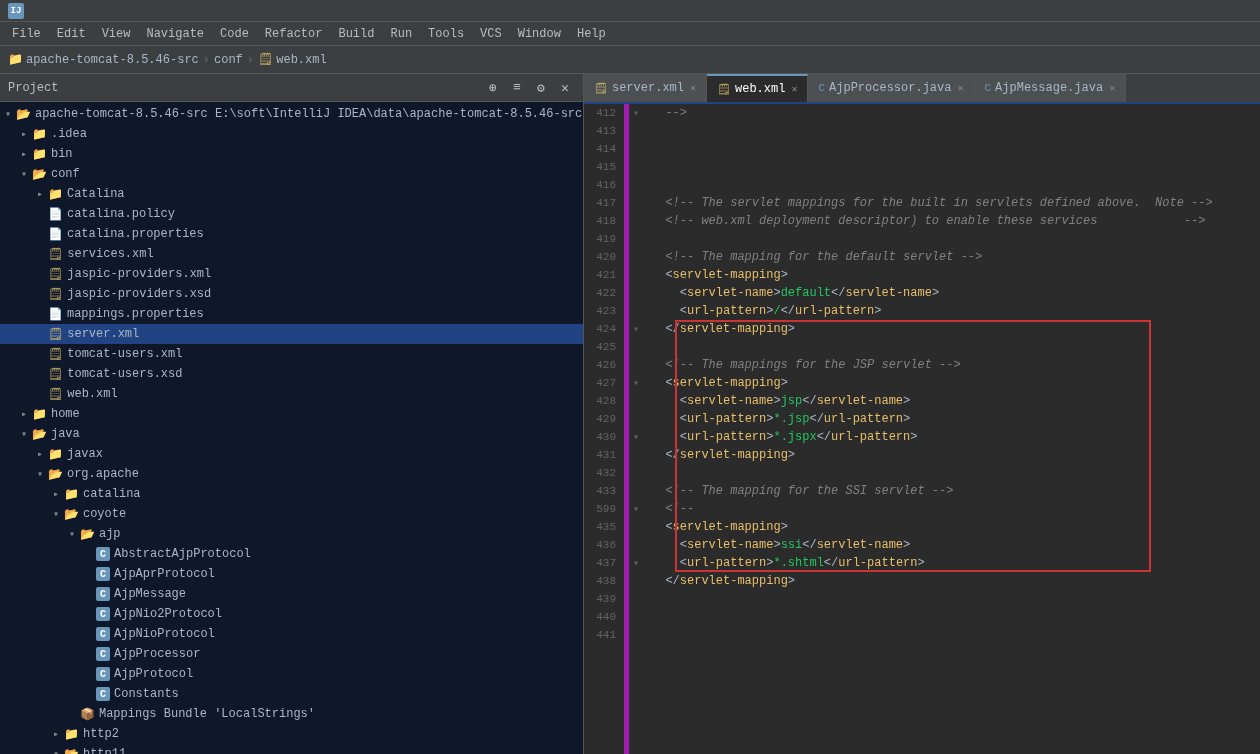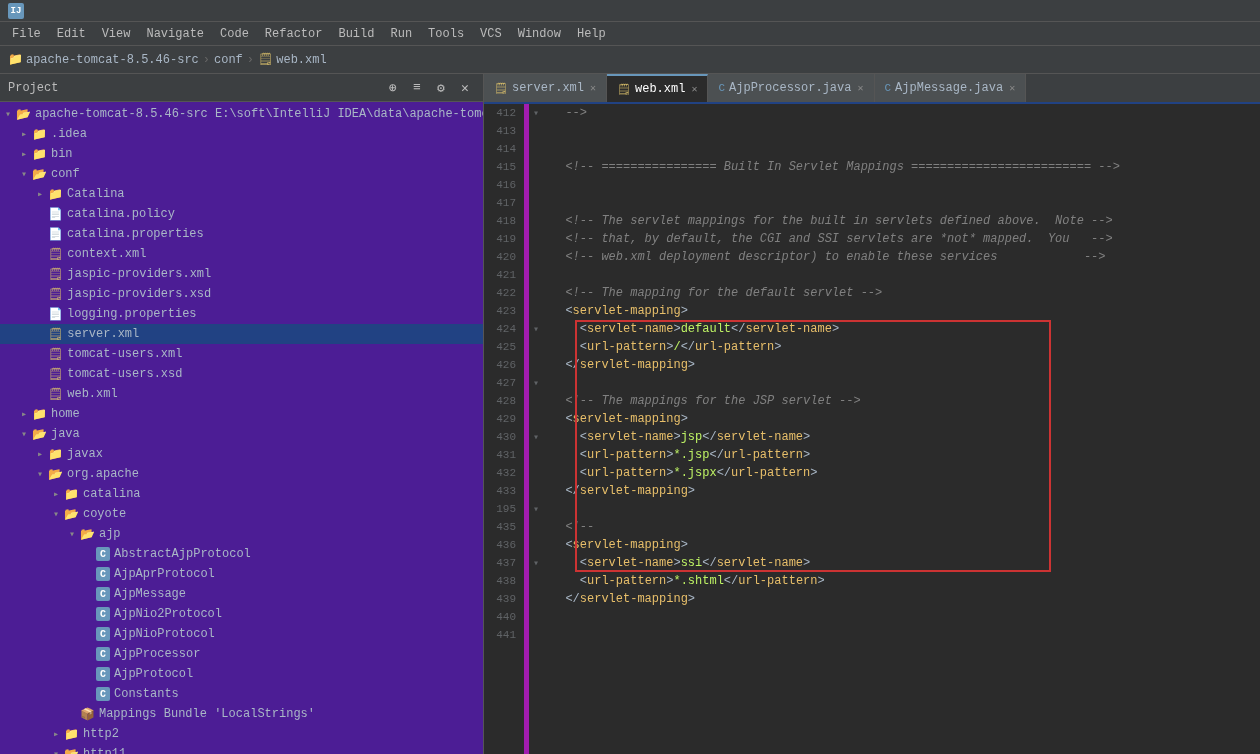--- a/index.html
+++ b/index.html
@@ -64,22 +64,22 @@
     #breadcrumb .file-icon { color: #e0c46c; margin-right: 3px; }
 
     
     #main {
       display: flex;
       height: calc(754px - 22px - 24px - 28px);
     }
 
     
     #sidebar {
-      width: 484px;
-      background: #4c1d95;
+      width: 584px;
+      background: #0f172a;
       border-right: 1px solid #555;
       display: flex;
       flex-direction: column;
       overflow: hidden;
     }
 
     
     #sidebar-toolbar {
       height: 28px;
       background: #3c3f41;
@@ -216,21 +216,21 @@
       align-items: center;
       white-space: pre;
       font-size: 12px;
       position: relative;
     }
 
     
     .c-comment { color: #808080; font-style: italic; }
     .c-tag { color: #e8bf6a; }
     .c-bracket { color: #a9b7c6; }
-    .c-text { color: #bef264; }
+    .c-text { color: #22c55e; }
 
     
     .selection-box {
       position: absolute;
       border: 2px solid #cc3333;
       pointer-events: none;
       z-index: 10;
     }
   </style>
 </head>
@@ -319,39 +319,39 @@
         <div class="tree-item">
           <span class="tree-indent" style="width: 32px;"></span>
           <span class="tree-arrow"></span>
           <span class="tree-icon" style="color: rgb(106, 145, 83);">📄</span>
           <span class="tree-label">catalina.properties</span>
         </div>
         <div class="tree-item">
           <span class="tree-indent" style="width: 32px;"></span>
           <span class="tree-arrow"></span>
           <span class="tree-icon" style="color: rgb(224, 196, 108);">🗒</span>
-          <span class="tree-label">context.xml</span>
+          <span class="tree-label">services.xml</span>
         </div>
         <div class="tree-item">
           <span class="tree-indent" style="width: 32px;"></span>
           <span class="tree-arrow"></span>
           <span class="tree-icon" style="color: rgb(224, 196, 108);">🗒</span>
           <span class="tree-label">jaspic-providers.xml</span>
         </div>
         <div class="tree-item">
           <span class="tree-indent" style="width: 32px;"></span>
           <span class="tree-arrow"></span>
           <span class="tree-icon" style="color: rgb(224, 196, 108);">🗒</span>
           <span class="tree-label">jaspic-providers.xsd</span>
         </div>
         <div class="tree-item">
           <span class="tree-indent" style="width: 32px;"></span>
           <span class="tree-arrow"></span>
           <span class="tree-icon" style="color: rgb(106, 145, 83);">📄</span>
-          <span class="tree-label">logging.properties</span>
+          <span class="tree-label">mappings.properties</span>
         </div>
         <div class="tree-item selected">
           <span class="tree-indent" style="width: 32px;"></span>
           <span class="tree-arrow"></span>
           <span class="tree-icon" style="color: rgb(224, 196, 108);">🗒</span>
           <span class="tree-label">server.xml</span>
         </div>
         <div class="tree-item">
           <span class="tree-indent" style="width: 32px;"></span>
           <span class="tree-arrow"></span>
@@ -525,21 +525,21 @@
           <div class="line-num">424</div>
           <div class="line-num">425</div>
           <div class="line-num">426</div>
           <div class="line-num">427</div>
           <div class="line-num">428</div>
           <div class="line-num">429</div>
           <div class="line-num">430</div>
           <div class="line-num">431</div>
           <div class="line-num">432</div>
           <div class="line-num">433</div>
-          <div class="line-num">195</div>
+          <div class="line-num">599</div>
           <div class="line-num">435</div>
           <div class="line-num">436</div>
           <div class="line-num">437</div>
           <div class="line-num">438</div>
           <div class="line-num">439</div>
           <div class="line-num">440</div>
           <div class="line-num">441</div>
         </div>
 
       <div id="fold-area" style="width:14px; background:#2b2b2b; flex-shrink:0;">
@@ -576,40 +576,39 @@
           <div style="height: 18px; display: flex; align-items: center; justify-content: center; color: rgb(96, 99, 102); font-size: 10px;"></div>
         </div>
 
       <div id="code-area">
 
         <div class="selection-box" id="selection-box" style="top:216px; left:32px; width:476px; height:252px;"></div>
 
       <div class="code-line"><span class="c-comment">  --&gt;</span></div>
           <div class="code-line">&nbsp;</div>
           <div class="code-line">&nbsp;</div>
-          <div class="code-line"><span class="c-comment">  &lt;!-- ================ Built In Servlet Mappings ========================= --&gt;</span></div>
           <div class="code-line">&nbsp;</div>
           <div class="code-line">&nbsp;</div>
           <div class="code-line"><span class="c-comment">  &lt;!-- The servlet mappings for the built in servlets defined above.  Note --&gt;</span></div>
-          <div class="code-line"><span class="c-comment">  &lt;!-- that, by default, the CGI and SSI servlets are *not* mapped.  You   --&gt;</span></div>
           <div class="code-line"><span class="c-comment">  &lt;!-- web.xml deployment descriptor) to enable these services            --&gt;</span></div>
           <div class="code-line">&nbsp;</div>
           <div class="code-line"><span class="c-comment">  &lt;!-- The mapping for the default servlet --&gt;</span></div>
           <div class="code-line"><span class="c-bracket">  &lt;</span><span class="c-tag">servlet-mapping</span><span class="c-bracket">&gt;</span></div>
           <div class="code-line"><span class="c-bracket">    &lt;</span><span class="c-tag">servlet-name</span><span class="c-bracket">&gt;</span><span class="c-text">default</span><span class="c-bracket">&lt;/</span><span class="c-tag">servlet-name</span><span class="c-bracket">&gt;</span></div>
           <div class="code-line"><span class="c-bracket">    &lt;</span><span class="c-tag">url-pattern</span><span class="c-bracket">&gt;</span><span class="c-text">/</span><span class="c-bracket">&lt;/</span><span class="c-tag">url-pattern</span><span class="c-bracket">&gt;</span></div>
           <div class="code-line"><span class="c-bracket">  &lt;/</span><span class="c-tag">servlet-mapping</span><span class="c-bracket">&gt;</span></div>
           <div class="code-line">&nbsp;</div>
           <div class="code-line"><span class="c-comment">  &lt;!-- The mappings for the JSP servlet --&gt;</span></div>
           <div class="code-line"><span class="c-bracket">  &lt;</span><span class="c-tag">servlet-mapping</span><span class="c-bracket">&gt;</span></div>
           <div class="code-line"><span class="c-bracket">    &lt;</span><span class="c-tag">servlet-name</span><span class="c-bracket">&gt;</span><span class="c-text">jsp</span><span class="c-bracket">&lt;/</span><span class="c-tag">servlet-name</span><span class="c-bracket">&gt;</span></div>
           <div class="code-line"><span class="c-bracket">    &lt;</span><span class="c-tag">url-pattern</span><span class="c-bracket">&gt;</span><span class="c-text">*.jsp</span><span class="c-bracket">&lt;/</span><span class="c-tag">url-pattern</span><span class="c-bracket">&gt;</span></div>
           <div class="code-line"><span class="c-bracket">    &lt;</span><span class="c-tag">url-pattern</span><span class="c-bracket">&gt;</span><span class="c-text">*.jspx</span><span class="c-bracket">&lt;/</span><span class="c-tag">url-pattern</span><span class="c-bracket">&gt;</span></div>
           <div class="code-line"><span class="c-bracket">  &lt;/</span><span class="c-tag">servlet-mapping</span><span class="c-bracket">&gt;</span></div>
           <div class="code-line">&nbsp;</div>
+          <div class="code-line"><span class="c-comment">  &lt;!-- The mapping for the SSI servlet --&gt;</span></div>
           <div class="code-line"><span class="c-comment">  &lt;!--</span></div>
           <div class="code-line"><span class="c-bracket">  &lt;</span><span class="c-tag">servlet-mapping</span><span class="c-bracket">&gt;</span></div>
           <div class="code-line"><span class="c-bracket">    &lt;</span><span class="c-tag">servlet-name</span><span class="c-bracket">&gt;</span><span class="c-text">ssi</span><span class="c-bracket">&lt;/</span><span class="c-tag">servlet-name</span><span class="c-bracket">&gt;</span></div>
           <div class="code-line"><span class="c-bracket">    &lt;</span><span class="c-tag">url-pattern</span><span class="c-bracket">&gt;</span><span class="c-text">*.shtml</span><span class="c-bracket">&lt;/</span><span class="c-tag">url-pattern</span><span class="c-bracket">&gt;</span></div>
           <div class="code-line"><span class="c-bracket">  &lt;/</span><span class="c-tag">servlet-mapping</span><span class="c-bracket">&gt;</span></div>
         </div>
     </div>
   </div>
 </div>
 

